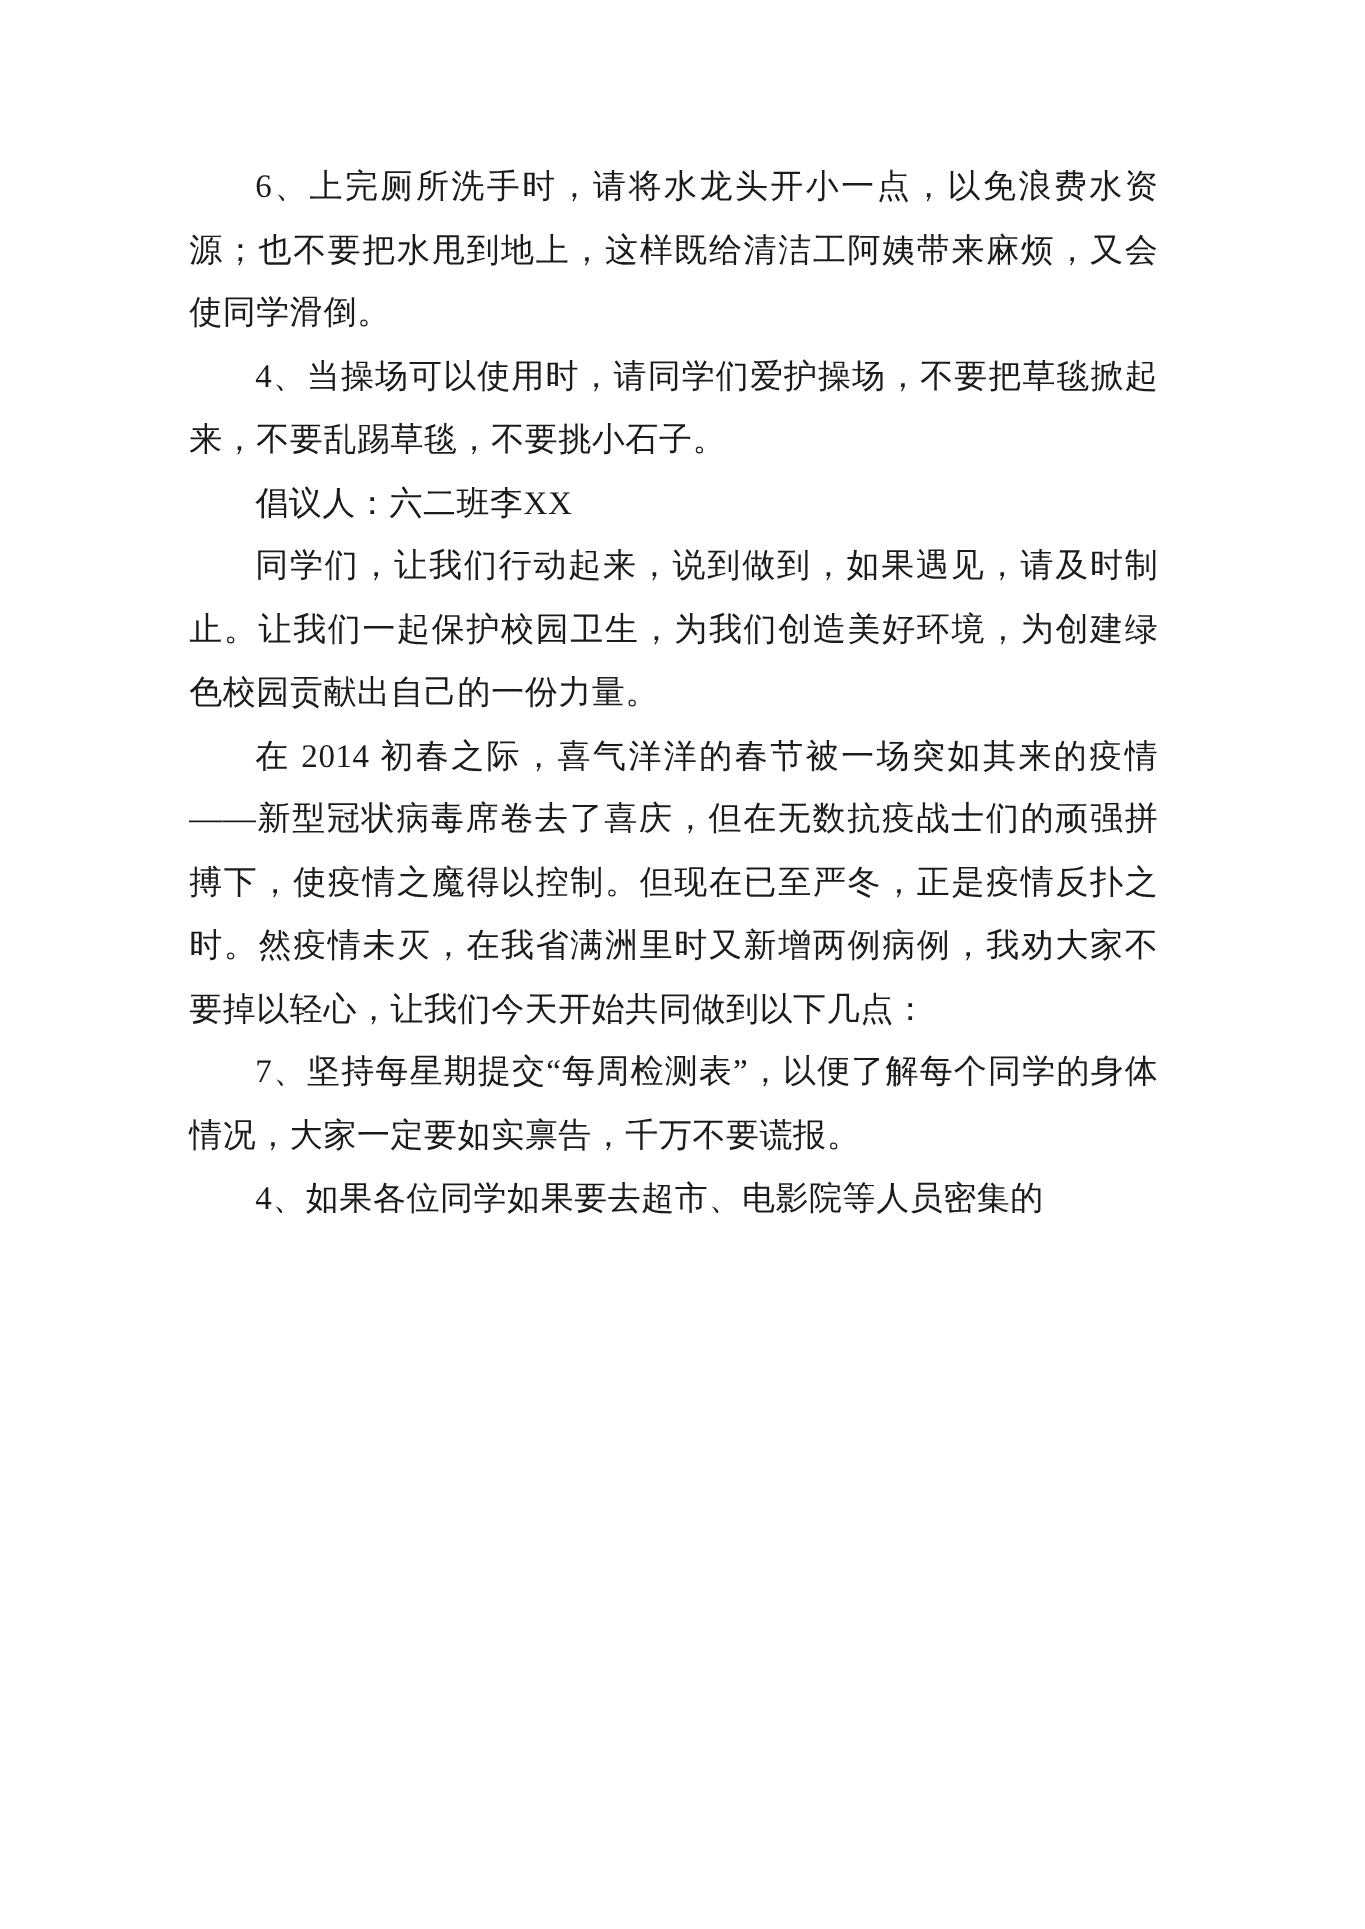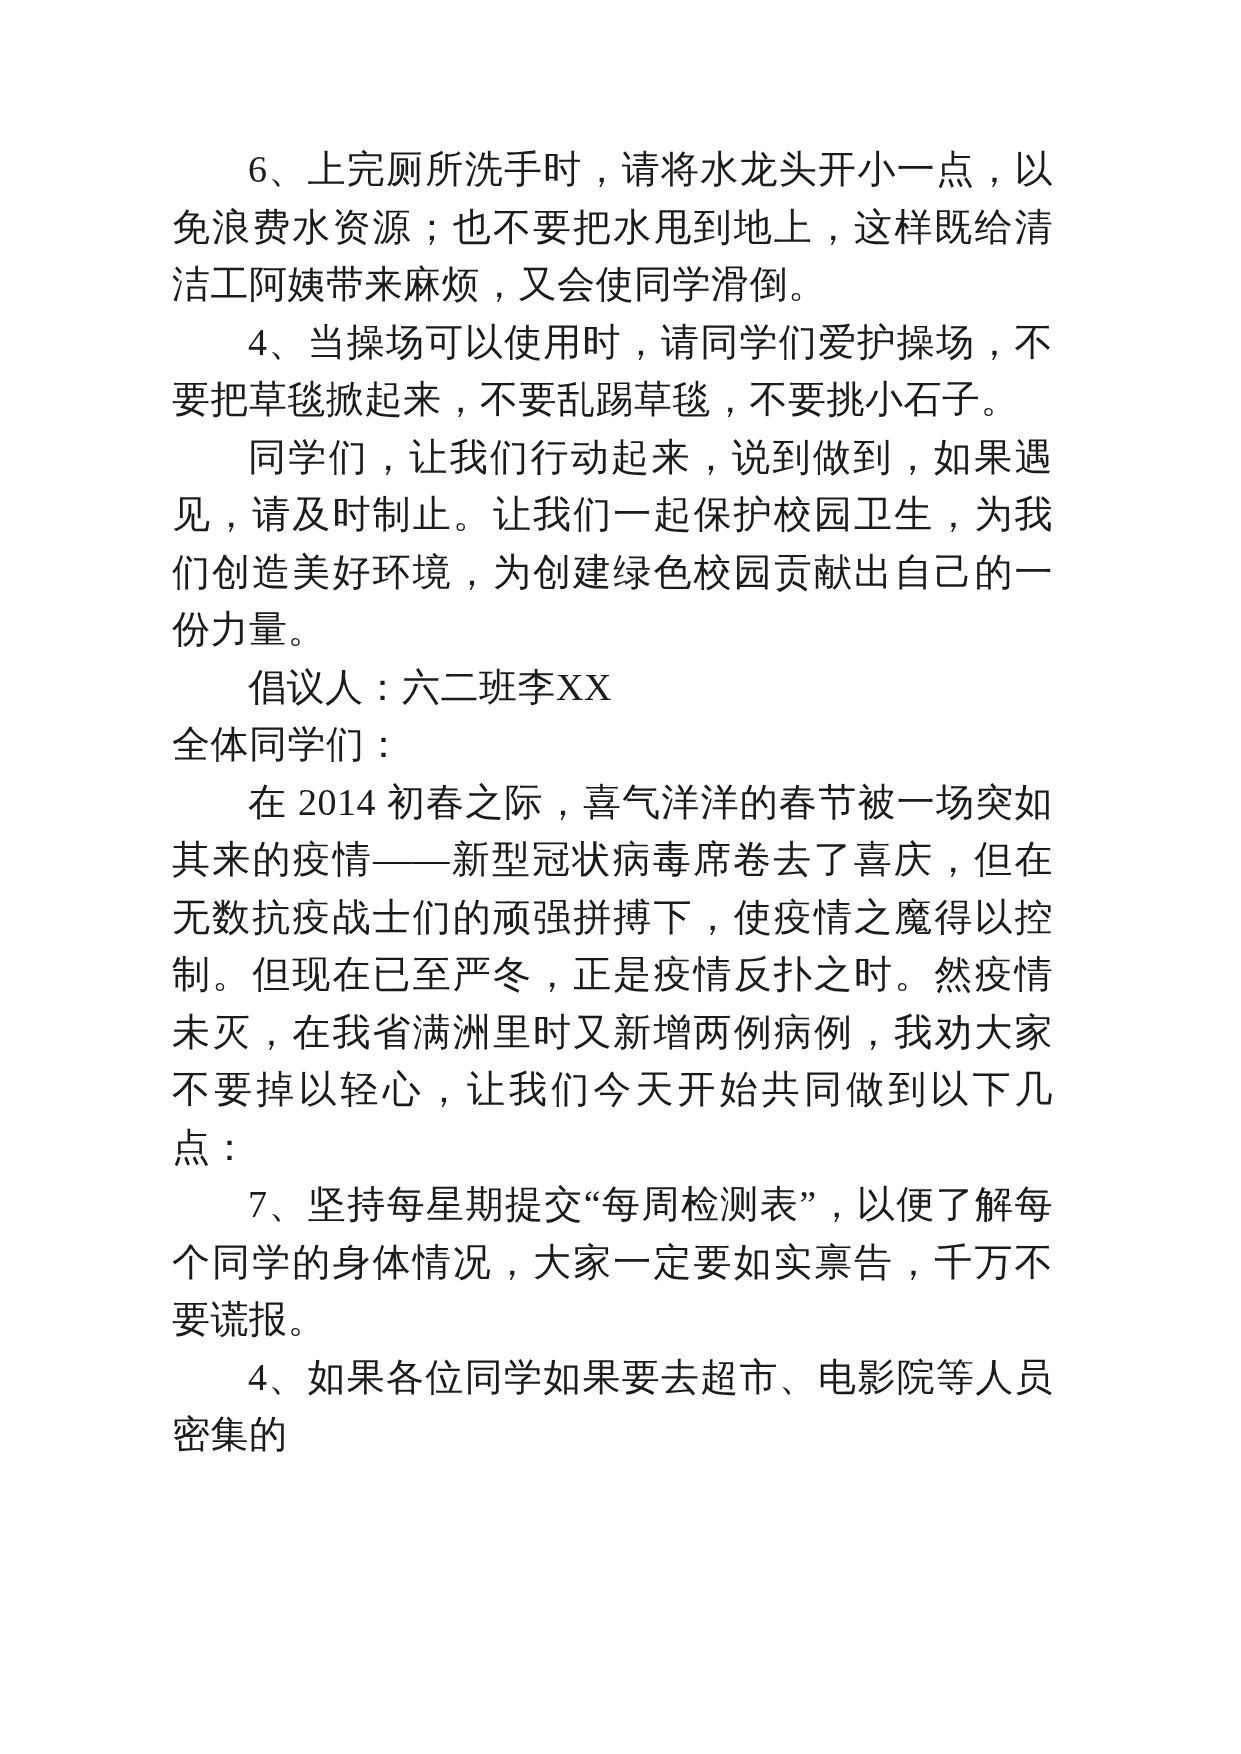--- a/index.html
+++ b/index.html
@@ -17,41 +17,40 @@
   }
   .content {
     position: absolute;
     left: 172px;
     top: 141px;
     width: 881px;
   }
   .para {
     margin: 0;
     padding: 0;
-    font-size: 38px;
+    font-size: 30px;
     line-height: 57.5px;
     letter-spacing: 0.5px;
     text-align: justify;
     color: #1b1b1b;
     font-weight: 400;
   }
   .para.indent {
     text-indent: 2em;
   }
   .para.gap-above {
     margin-top: 57.5px;
   }
 </style>
 </head>
 <body>
 
 <div class="page">
   <div class="content">
     <p class="para indent">6、上完厕所洗手时，请将水龙头开小一点，以免浪费水资源；也不要把水甩到地上，这样既给清洁工阿姨带来麻烦，又会使同学滑倒。</p>
     <p class="para indent">4、当操场可以使用时，请同学们爱护操场，不要把草毯掀起来，不要乱踢草毯，不要挑小石子。</p>
+    <p class="para indent">倡议人：六二班李XX</p>
     <p class="para indent">同学们，让我们行动起来，说到做到，如果遇见，请及时制止。让我们一起保护校园卫生，为我们创造美好环境，为创建绿色校园贡献出自己的一份力量。</p>
-    <p class="para indent">倡议人：六二班李XX</p>
-    <p class="para">全体同学们：</p>
     <p class="para indent">在 2014 初春之际，喜气洋洋的春节被一场突如其来的疫情——新型冠状病毒席卷去了喜庆，但在无数抗疫战士们的顽强拼搏下，使疫情之魔得以控制。但现在已至严冬，正是疫情反扑之时。然疫情未灭，在我省满洲里时又新增两例病例，我劝大家不要掉以轻心，让我们今天开始共同做到以下几点：</p>
     <p class="para indent">7、坚持每星期提交“每周检测表”，以便了解每个同学的身体情况，大家一定要如实禀告，千万不要谎报。</p>
     <p class="para indent">4、如果各位同学如果要去超市、电影院等人员密集的</p>
   </div>
 </div>
 
 </body></html>

